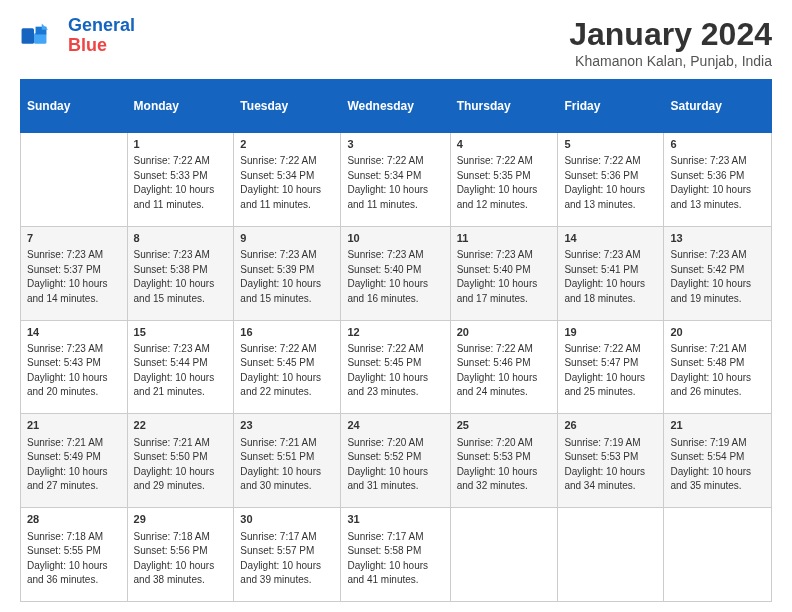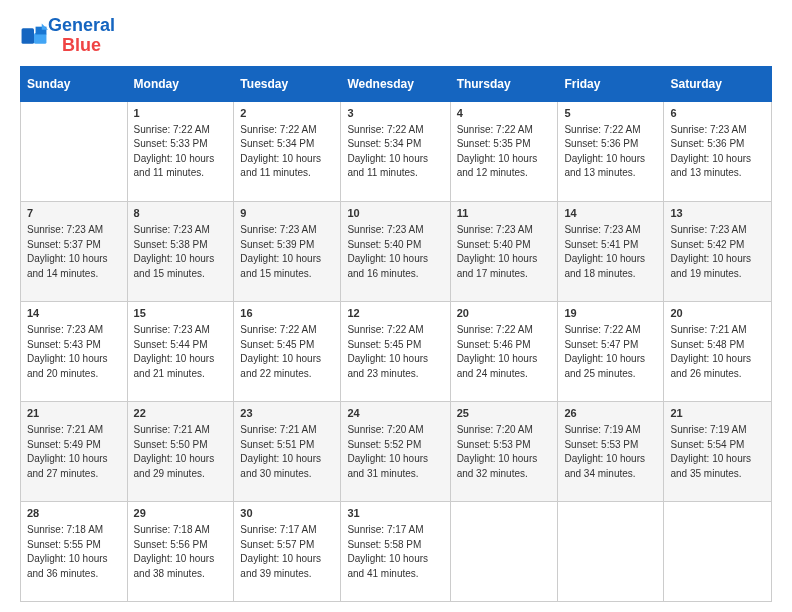--- a/index.html
+++ b/index.html
@@ -19,22 +19,21 @@
     }
     .header {
       display: flex;
       justify-content: space-between;
       align-items: flex-start;
       margin-bottom: 10px;
     }
     .logo {
       display: flex;
       align-items: center;
-      gap: 0;
-      text-align: center;
+      gap: 20px;
     }
     .logo-text {
       font-size: 18px;
       font-weight: bold;
       color: #333;
       line-height: 1.1;
     }
     .logo-text span {
       color: #1565c0;
     }
@@ -57,21 +56,21 @@
     table {
       width: 100%;
       border-collapse: collapse;
       flex: 1;
       font-size: 10.5px;
     }
     thead tr th {
       background-color: #1565c0;
       color: #fff;
       text-align: left;
-      padding: 10px 6px;
+      padding: 19px 6px;
       font-size: 12px;
       font-weight: bold;
       border: 1px solid #1565c0;
     }
     tbody tr td {
       vertical-align: top;
       padding: 4px 6px;
       border: 1px solid #ccc;
       width: 113px;
       height: 80px;
@@ -107,20 +106,24 @@
         <rect x="2" y="8" width="16" height="20" rx="2" fill="#1565c0"></rect>
         <rect x="18" y="14" width="16" height="14" rx="2" fill="#42a5f5"></rect>
         <polygon points="20,6 34,6 34,16 20,16" fill="#1976d2"></polygon>
         <polygon points="28,2 36,10 28,10" fill="#42a5f5"></polygon>
       </svg>
       <div class="logo-text">
         <div><span>General</span></div>
         <div><span style="color:#ef4444">Blue</span></div>
       </div>
     </div>
+    <div class="title-block">
+      <div class="month-title">January 2024</div>
+      <div class="subtitle">Khamanon Kalan, Punjab, India</div>
+    </div>
   </div>
 
   <table>
     <thead>
       <tr id="header-row">
           <th>Sunday</th>
           <th>Monday</th>
           <th>Tuesday</th>
           <th>Wednesday</th>
           <th>Thursday</th>

